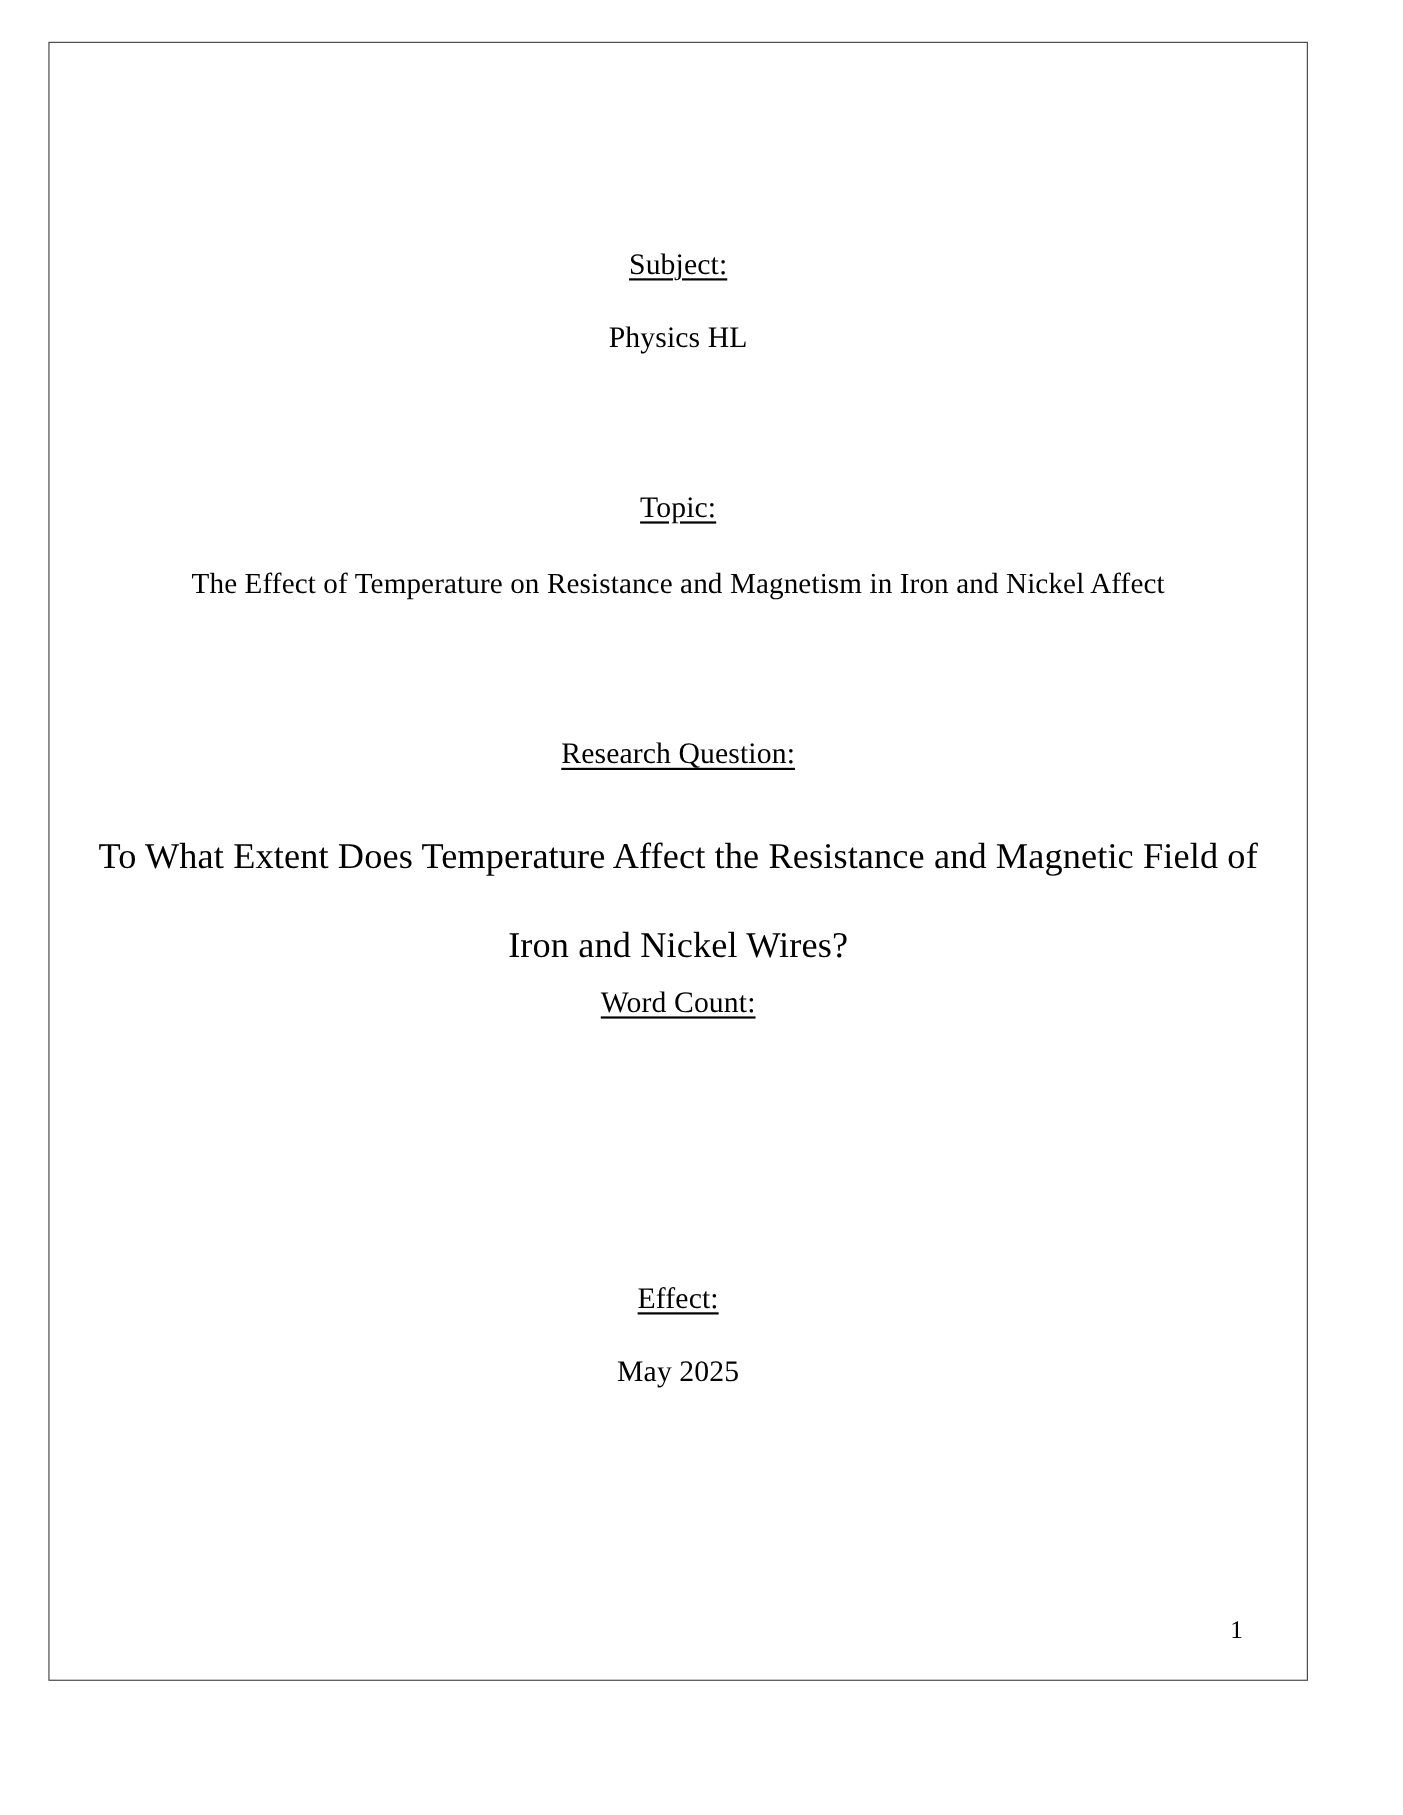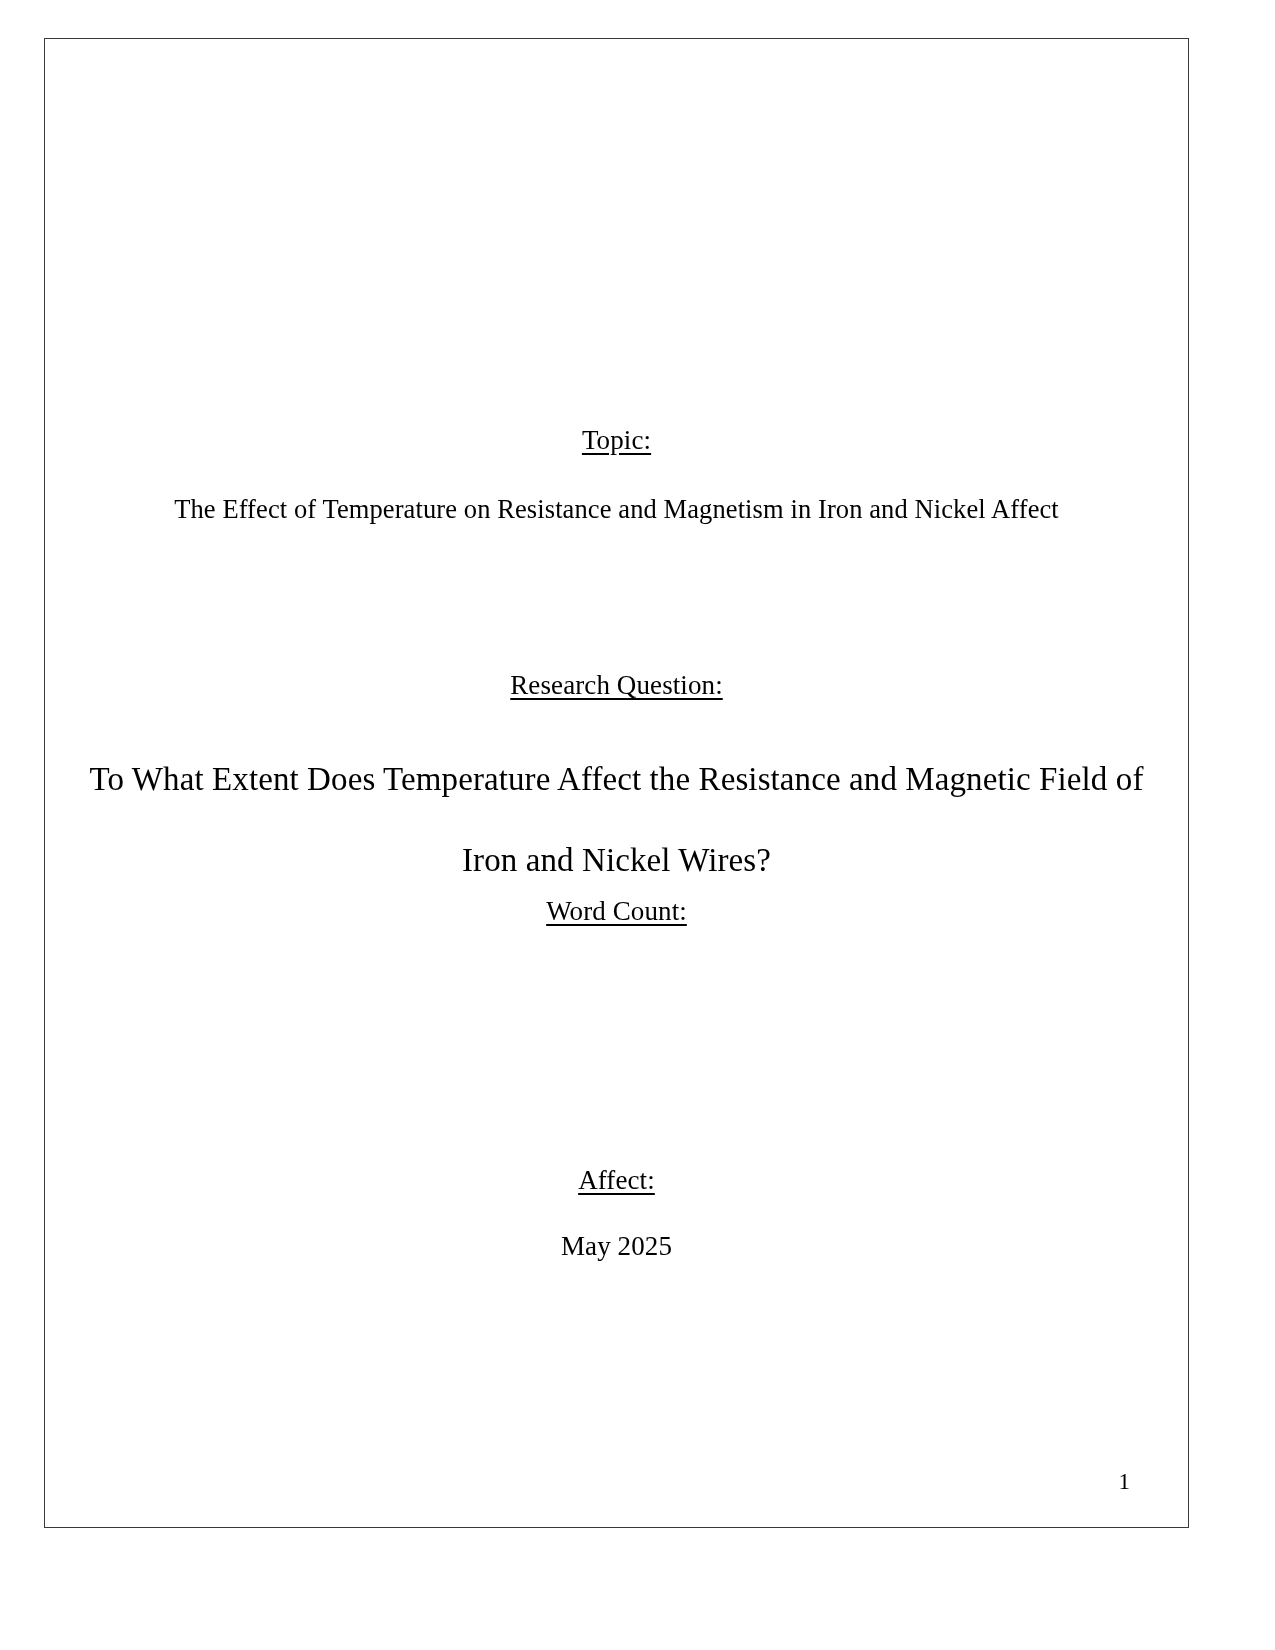--- a/index.html
+++ b/index.html
@@ -65,21 +65,21 @@
     white-space: nowrap;
   }
 
   .field-value.multiline {
     font-size: 33px;
     line-height: 2.45;
   }
 
   
   .grp-subject   { position: absolute; left: 58px; right: 58px; top: 188px; }
-  .grp-topic     { position: absolute; left: 30px; right: 30px; top: 388px; }
+  .grp-topic     { position: absolute; left: 30px; right: 30px; top: 409px; }
   .grp-question  { position: absolute; left: 40px; right: 40px; top: 617px; margin-top: 16px; }
   .grp-words     { position: absolute; left: 58px; right: 58px; top: 859px; }
   .grp-session   { position: absolute; left: 58px; right: 58px; top: 1128px; }
 
   .gap-sm { height: 38px; }
   .gap-md { height: 40px; }
 
   .page-number {
     position: absolute;
     right: 58px;
@@ -88,41 +88,46 @@
     line-height: 1;
     text-align: right;
   }
 </style>
 </head>
 <body>
 
 <div class="page-sheet">
   <div class="content-column">
 
+    <div class="doc-block grp-subject">
+      <div class="field-label"><span>Subject:</span></div>
+      <div class="gap-sm"></div>
+      <div class="field-value">Physics HL</div>
+    </div>
 
     <div class="doc-block grp-topic">
       <div class="field-label"><span>Topic:</span></div>
       <div class="gap-sm"></div>
       <div class="field-value wide">The Effect of Temperature on Resistance and Magnetism in Iron and Nickel Affect</div>
     </div>
 
     <div class="doc-block grp-question">
       <div class="field-label"><span>Research Question:</span></div>
       <div class="gap-md"></div>
       <div class="field-value multiline">To What Extent Does Temperature Affect the Resistance and Magnetic Field of</div>
       <div class="field-value multiline">Iron and Nickel Wires?</div>
     </div>
 
     <div class="doc-block grp-words">
       <div class="field-label"><span>Word Count:</span></div>
       <div class="gap-sm"></div>
     </div>
 
     <div class="doc-block grp-session">
-      <div class="field-label"><span>Affect:</span></div>
+      <div class="field-label"><span>Effect:</span></div>
       <div class="gap-sm"></div>
       <div class="field-value">May 2025</div>
     </div>
 
     <div class="page-number">1</div>
 
   </div>
 </div>
 
 </body></html>

